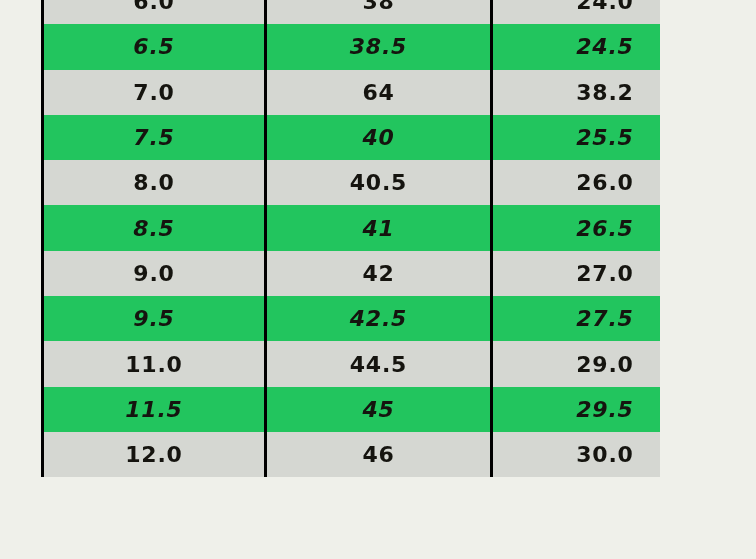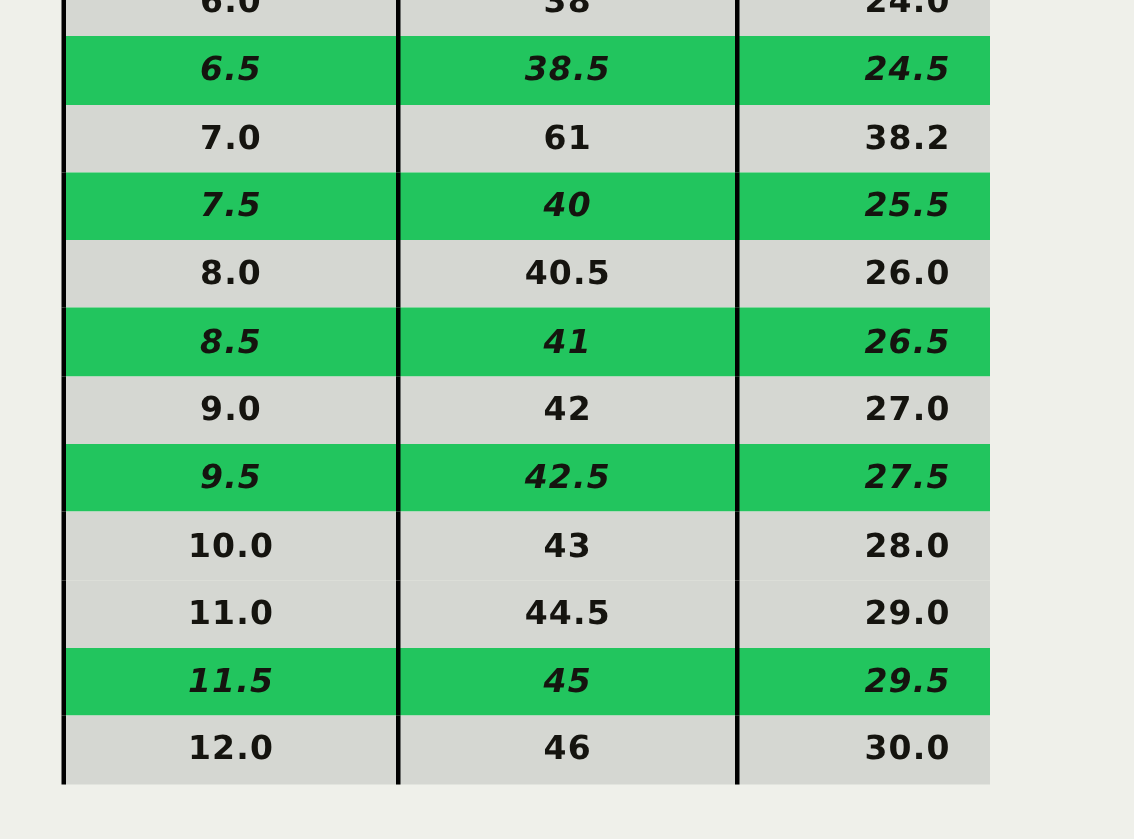--- a/index.html
+++ b/index.html
@@ -104,21 +104,21 @@
               <td>38</td>
               <td class="last-col">24.0</td>
             </tr>
             <tr class="even">
               <td>6.5</td>
               <td>38.5</td>
               <td class="last-col">24.5</td>
             </tr>
             <tr class="odd">
               <td>7.0</td>
-              <td>61</td>
+              <td>64</td>
               <td class="last-col">38.2</td>
             </tr>
             <tr class="even">
               <td>7.5</td>
               <td>40</td>
               <td class="last-col">25.5</td>
             </tr>
             <tr class="odd">
               <td>8.0</td>
               <td>40.5</td>
@@ -133,25 +133,20 @@
               <td>9.0</td>
               <td>42</td>
               <td class="last-col">27.0</td>
             </tr>
             <tr class="even">
               <td>9.5</td>
               <td>42.5</td>
               <td class="last-col">27.5</td>
             </tr>
             <tr class="odd">
-              <td>10.0</td>
-              <td>43</td>
-              <td class="last-col">28.0</td>
-            </tr>
-            <tr class="odd">
               <td>11.0</td>
               <td>44.5</td>
               <td class="last-col">29.0</td>
             </tr>
             <tr class="even">
               <td>11.5</td>
               <td>45</td>
               <td class="last-col">29.5</td>
             </tr>
             <tr class="odd">

